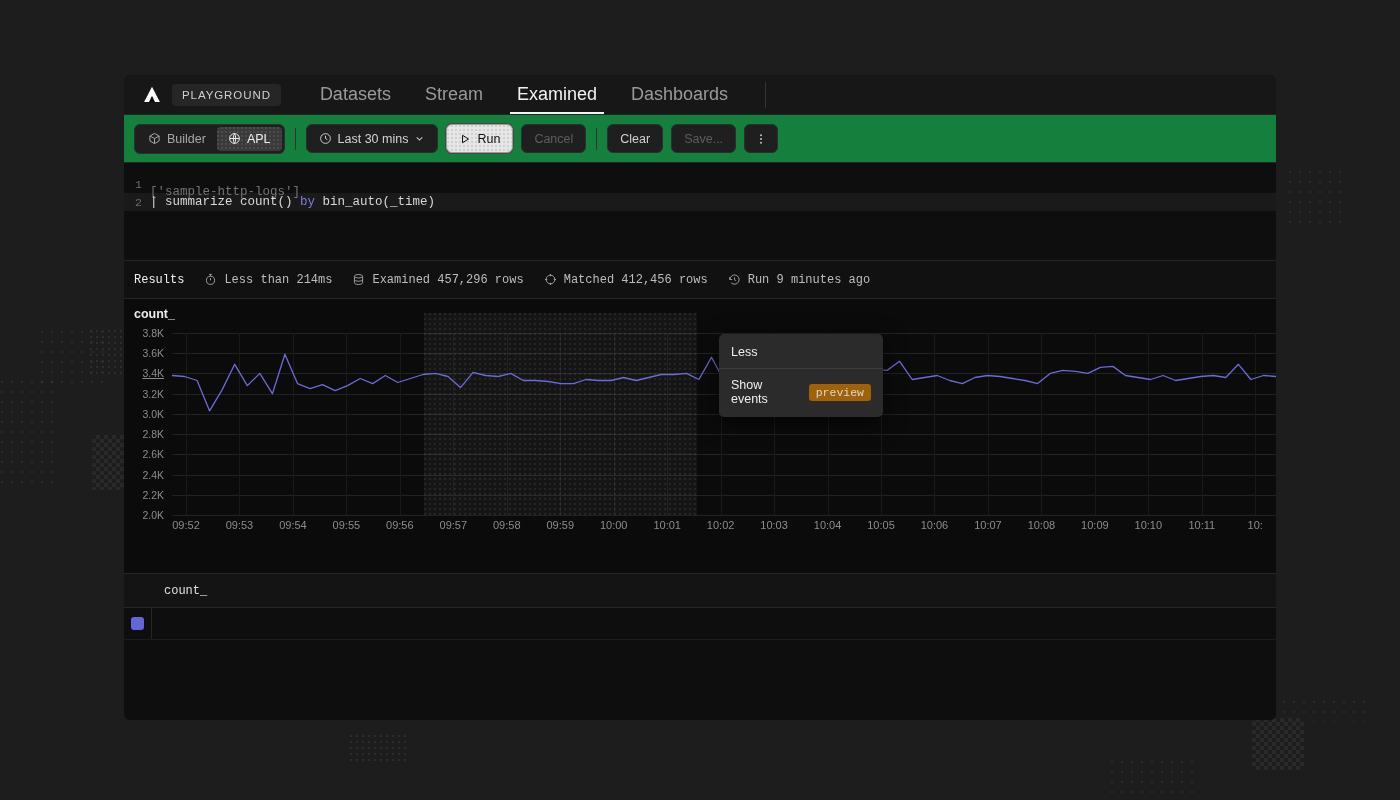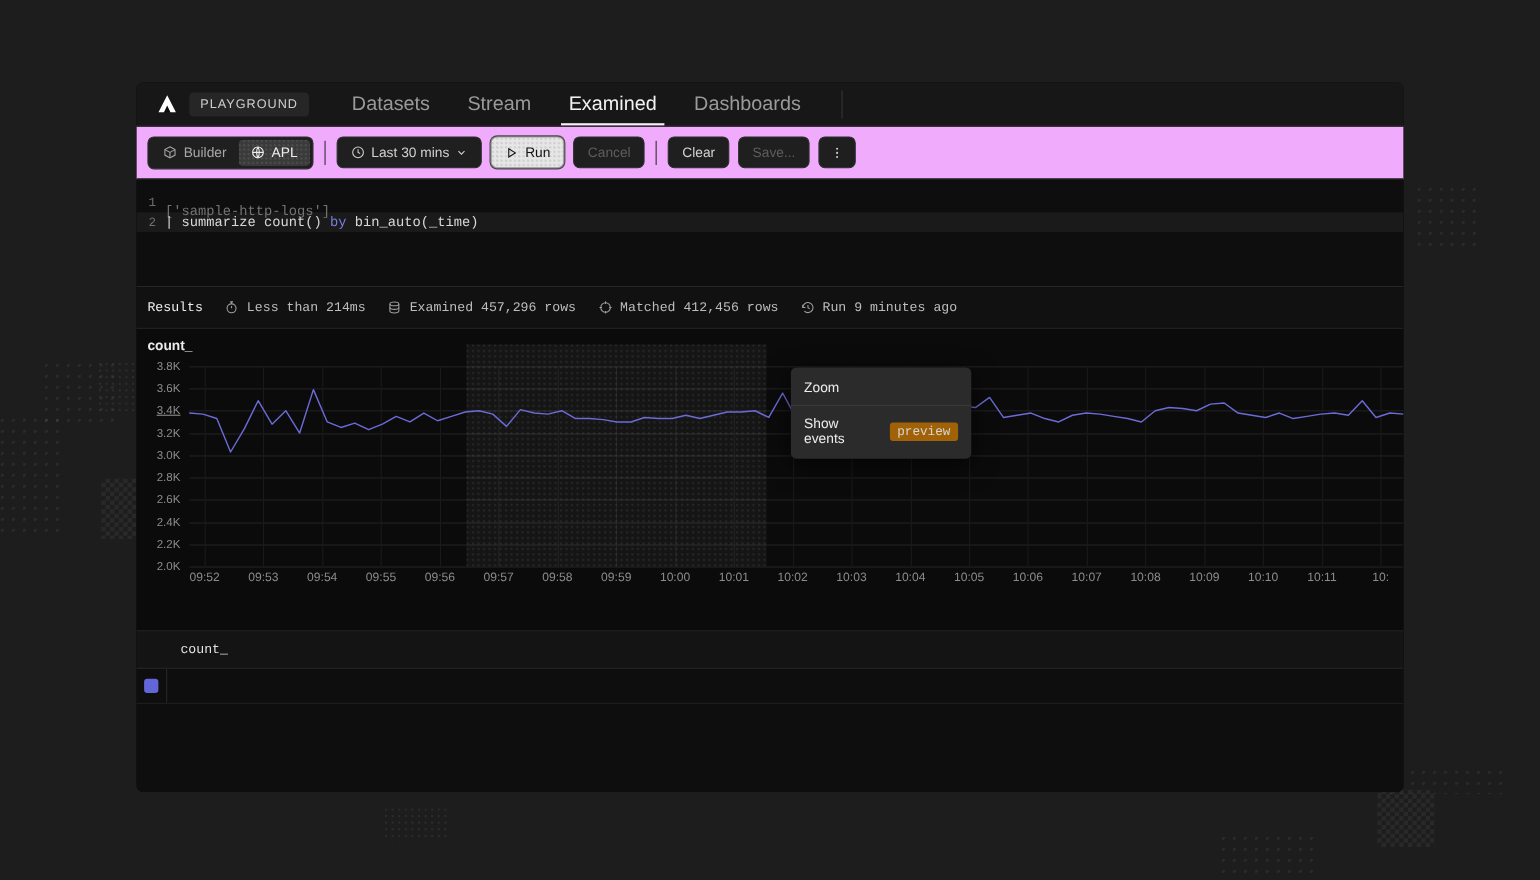--- a/index.html
+++ b/index.html
@@ -81,21 +81,21 @@
   .nav-sep {
     align-self: center;
     width: 1px; height: 26px;
     background: #343434;
     margin-left: 20px;
   }
 
   
   .toolbar {
     height: 48px; flex: 0 0 48px;
-    background: #f0abfc;
+    background: #15803d;
     display: flex; align-items: center;
     gap: 8px; padding: 0 10px;
     border-bottom: 1px solid #262626;
   }
   .seg {
     display: flex; align-items: center;
     background: #1f1f1f;
     border: 1px solid #2e2e2e;
     border-radius: 6px;
     padding: 2px;
@@ -497,21 +497,21 @@
           <div class="xtick" style="left: 1083.25px;">10:</div>
         </div>
       <div class="selection" id="selection" style="left: 251.908px; width: 272.659px; top: -20px; height: 202px;"></div>
       <svg class="series" id="series-svg" preserveAspectRatio="none" viewBox="0 0 1104 182" width="1104" height="182">
           <polyline points="0.0,42.5 12.5,43.5 25.1,47.5 37.6,77.9 50.2,56.6 62.7,31.3 75.3,52.6 87.8,40.4 100.4,60.7 112.9,21.2 125.5,50.6 138.0,55.6 150.5,51.6 163.1,57.6 175.6,52.6 188.2,45.5 200.7,50.6 213.3,42.5 225.8,49.5 238.4,45.5 250.9,41.5 263.5,40.4 276.0,43.5 288.5,54.6 301.1,39.4 313.6,42.5 326.2,43.5 338.7,40.4 351.3,47.5 363.8,47.5 376.4,48.5 388.9,50.6 401.5,50.6 414.0,46.5 426.5,47.5 439.1,47.5 451.6,44.5 464.2,47.5 476.7,44.5 489.3,41.5 501.8,41.5 514.4,40.4 526.9,46.5 539.5,24.3 552.0,47.5 564.5,37.4 577.1,48.5 589.6,33.4 602.2,47.5 614.7,40.4 627.3,44.5 639.8,42.5 652.4,43.5 664.9,32.4 677.5,40.4 690.0,29.3 702.5,36.4 715.1,37.4 727.6,28.3 740.2,46.5 752.7,44.5 765.3,42.5 777.8,47.5 790.4,50.6 802.9,44.5 815.5,42.5 828.0,43.5 840.5,45.5 853.1,47.5 865.6,50.6 878.2,40.4 890.7,37.4 903.3,38.4 915.8,40.4 928.4,34.4 940.9,33.4 953.5,42.5 966.0,44.5 978.5,46.5 991.1,42.5 1003.6,47.5 1016.2,45.5 1028.7,43.5 1041.3,42.5 1053.8,44.5 1066.4,31.3 1078.9,46.5 1091.5,42.5 1104.0,43.5" fill="none" stroke="#6b6bd6" stroke-width="1.3" stroke-linejoin="round"></polyline>
         </svg>
     </div>
 
     <div class="ctxmenu" style="left:595px; top:35px;">
       <div class="ctx-item">
-        <span>Zoom</span>
+        <span>Less</span>
       </div>
       <div class="ctx-sep"></div>
       <div class="ctx-item">
         <span>Show events</span>
         <span class="ctx-kbd">preview</span>
       </div>
     </div>
   </div>
 
   <div class="tablepanel">

